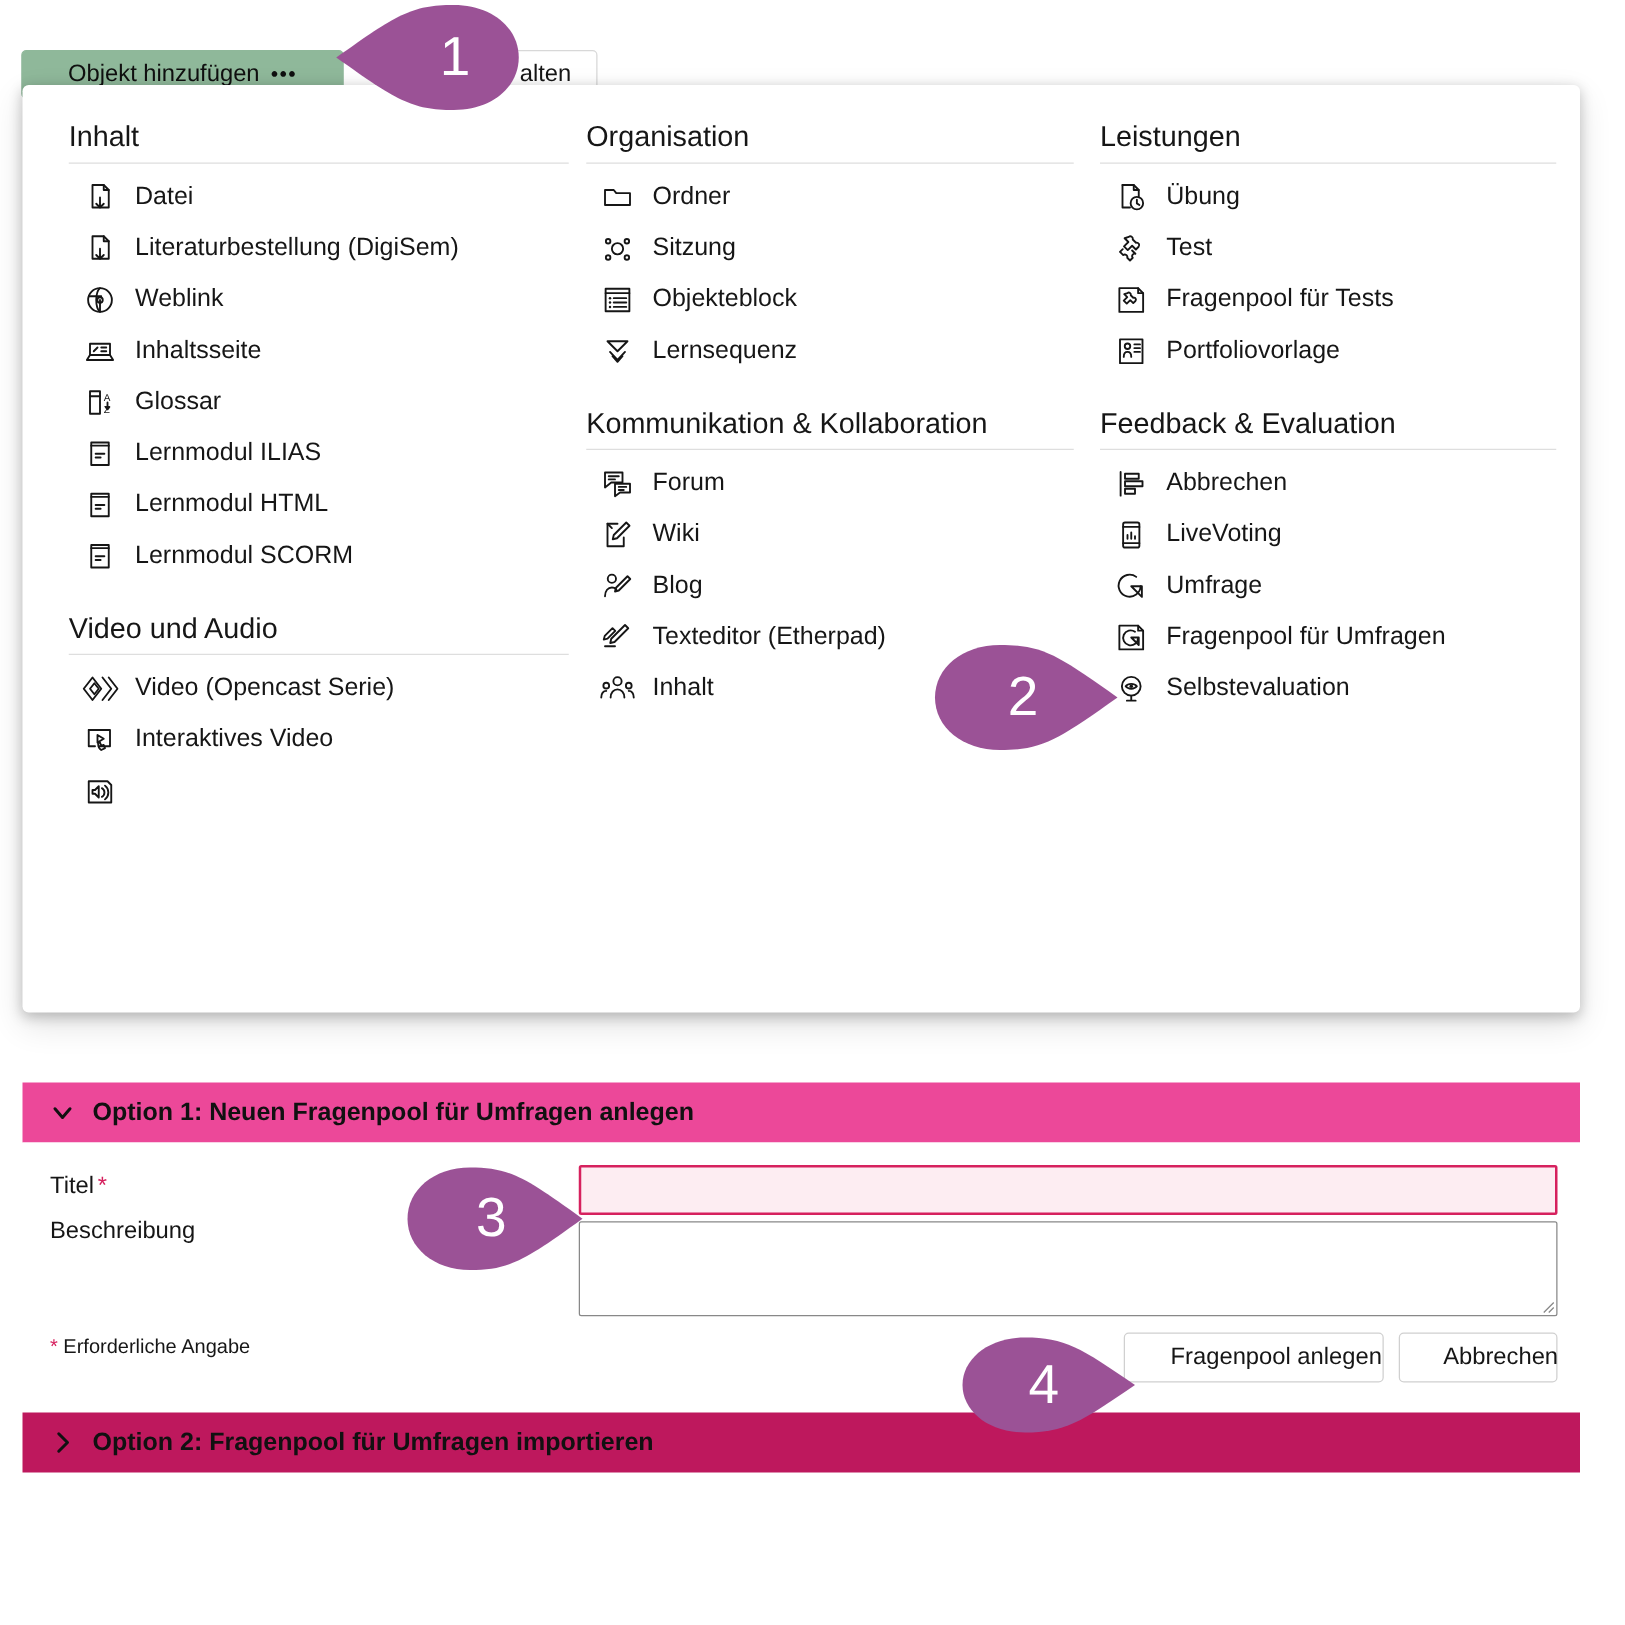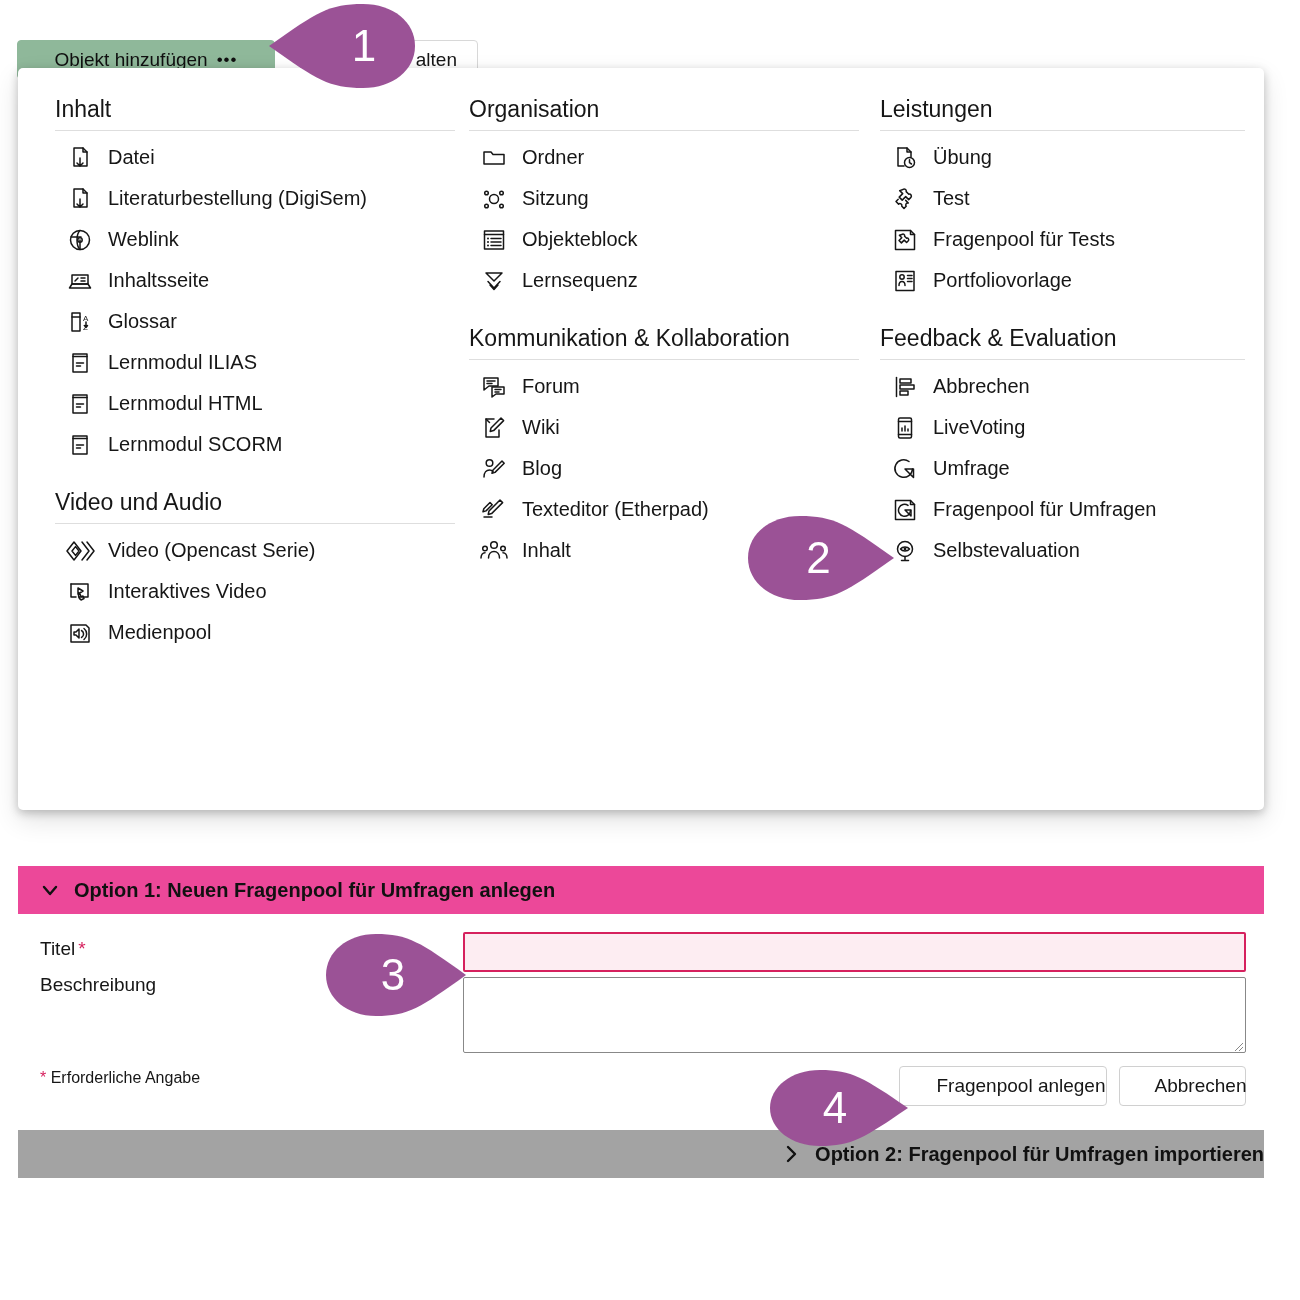--- a/index.html
+++ b/index.html
@@ -65,21 +65,21 @@
   
   #form-card{
     position:absolute;left:18px;top:866px;width:1246px;
   }
   .sec-head{
     height:48px;display:flex;align-items:center;
     font-size:20px;font-weight:bold;color:#111;
     padding-left:22px;box-sizing:border-box;
   }
   #sec1-head{background:#ec4899;}
-  #sec2-head{background:#a3a3a3;margin-top:22px;justify-content:flex-end;}
+  #sec2-head{background:#be185d;margin-top:22px;}
   .chev{margin-right:14px;display:flex;align-items:center;}
 
   #form-body{position:relative;background:#ffffff;height:194px;}
   .f-label{
     position:absolute;font-size:19px;color:#161616;left:22px;
   }
   #lbl-titel{top:24px;}
   #lbl-besch{top:60px;}
   .req{color:#D6215E;margin-left:3px;}
   #titel-input{
@@ -256,21 +256,20 @@
           </div>
           <div class="item">
             <span class="ic">
               <svg width="26" height="26" viewBox="0 0 26 26">
                 <path d="M4 5 h15 l3 3 v14 h-18 z" fill="none" stroke="#161616" stroke-width="1.5" stroke-linecap="round" stroke-linejoin="round"></path>
                 <path d="M12 9 l-3 3 h-2 v3 h2 l3 3 z" fill="none" stroke="#161616" stroke-width="1.5" stroke-linecap="round" stroke-linejoin="round"></path>
                 <path d="M14.5 10.5 a4 4 0 0 1 0 7" fill="none" stroke="#161616" stroke-width="1.5" stroke-linecap="round" stroke-linejoin="round"></path>
                 <path d="M17 8.5 a7 7 0 0 1 0 11" fill="none" stroke="#161616" stroke-width="1.5" stroke-linecap="round" stroke-linejoin="round"></path>
               </svg>
             </span>
-            <span class="lbl">Medienpool</span>
           </div>
         </div>
       </div>
     <div class="col" id="col-2">
         <div class="grp">
           <div class="grp-title">Organisation</div>
           <div class="grp-rule"></div>
           <div class="item">
             <span class="ic">
               <svg width="26" height="26" viewBox="0 0 26 26">

